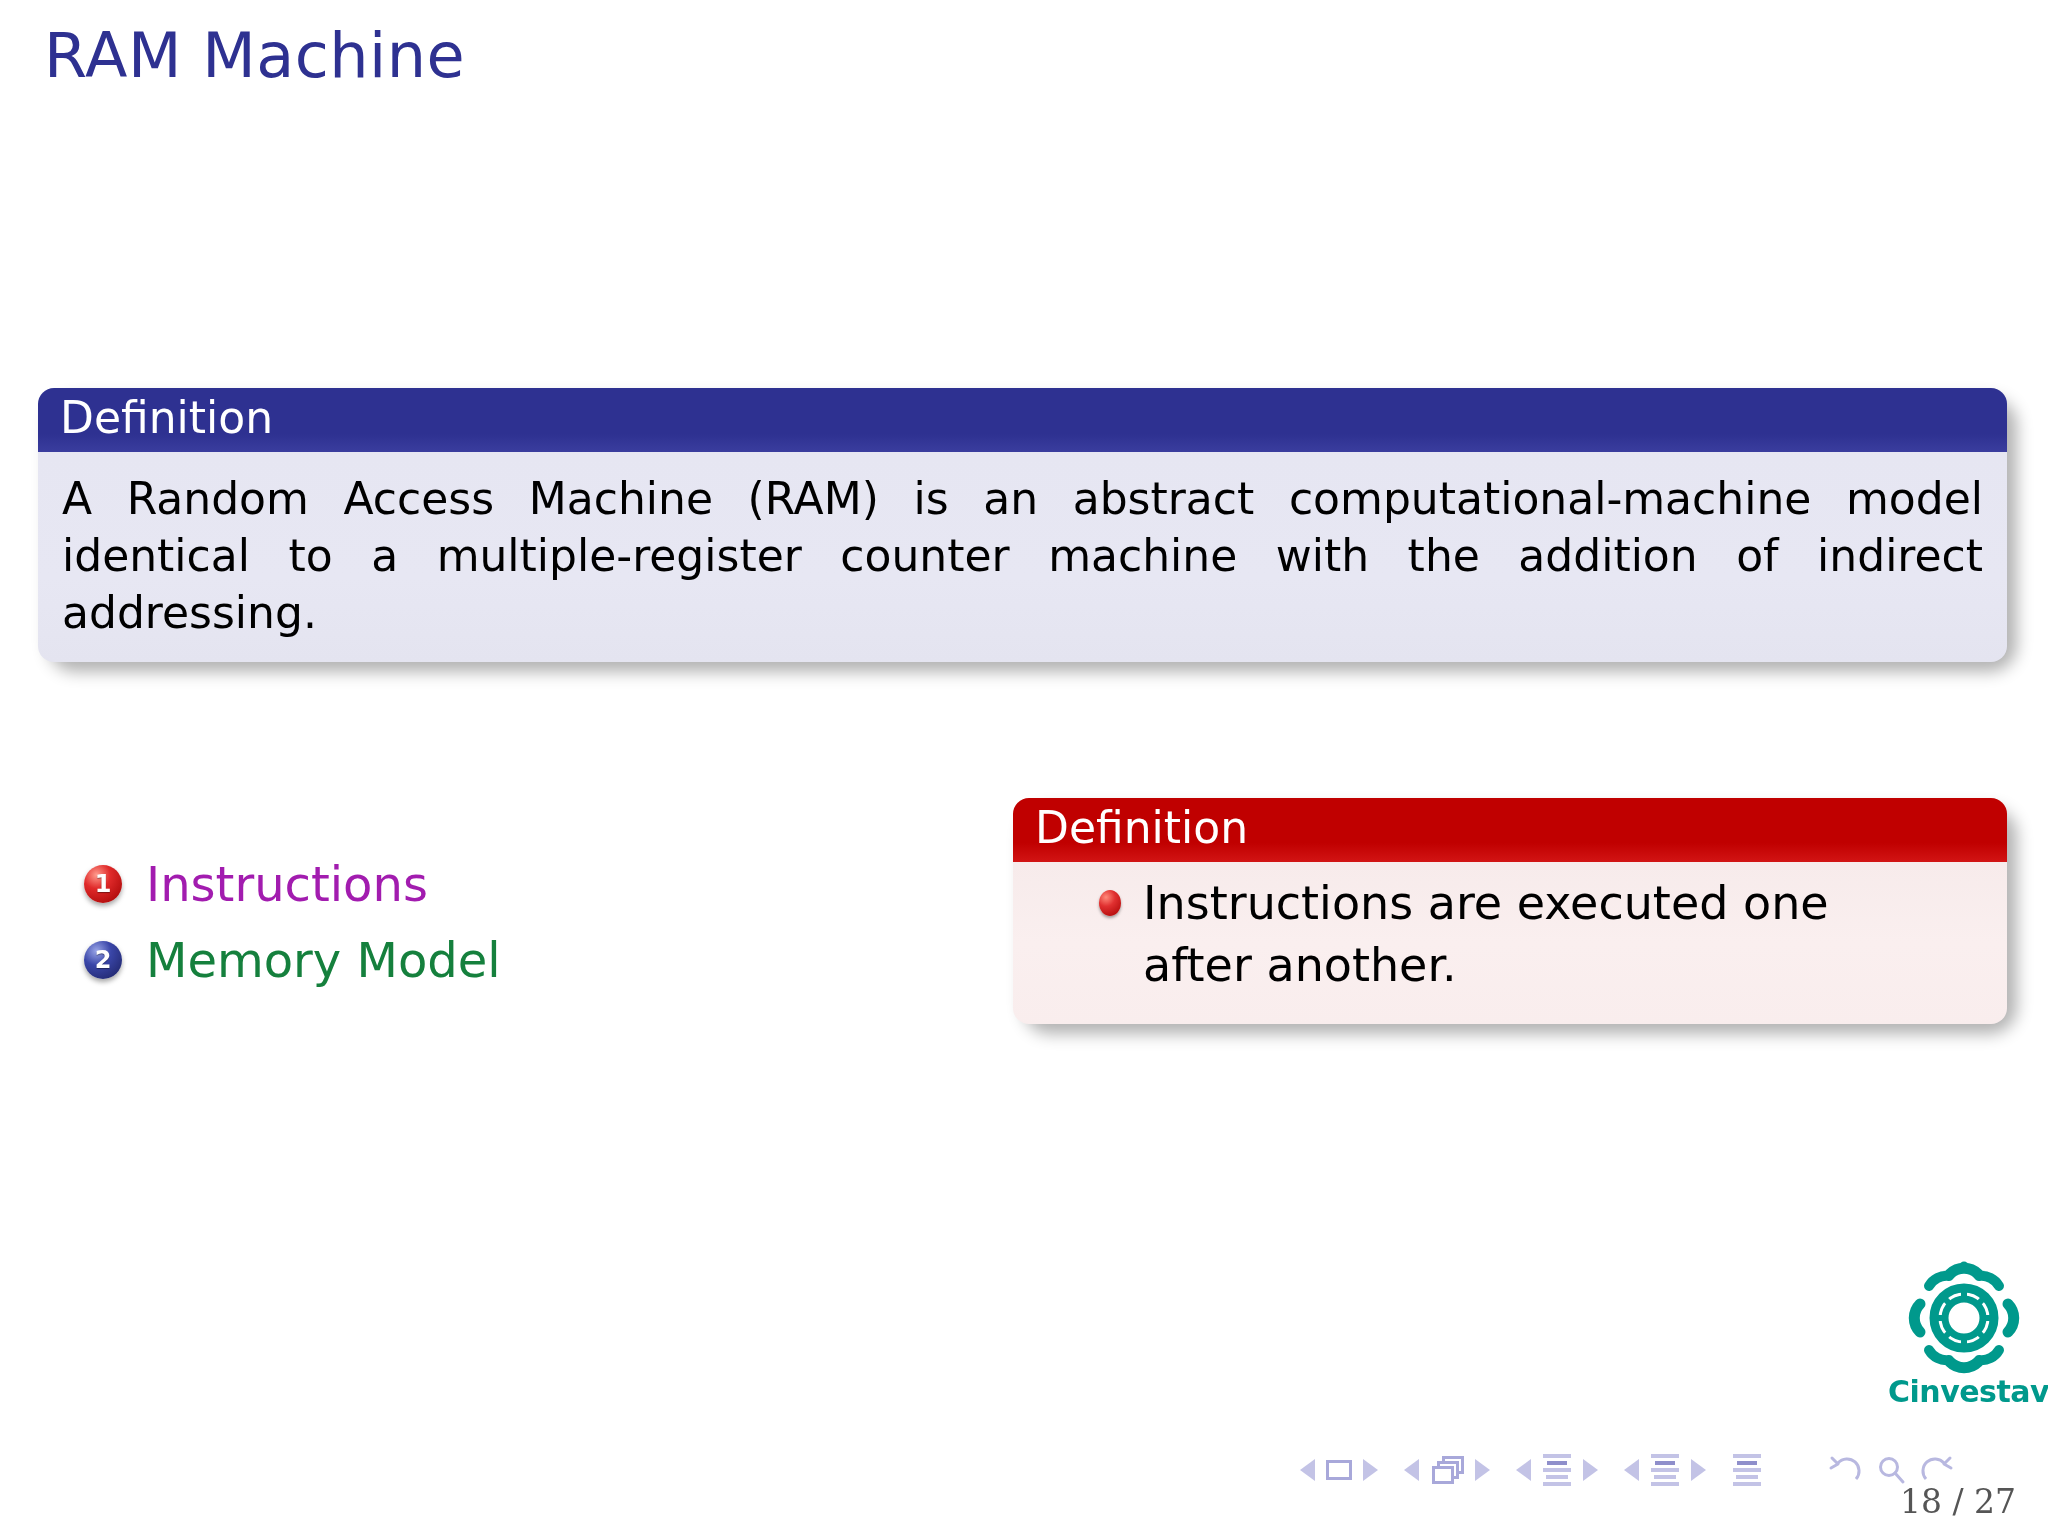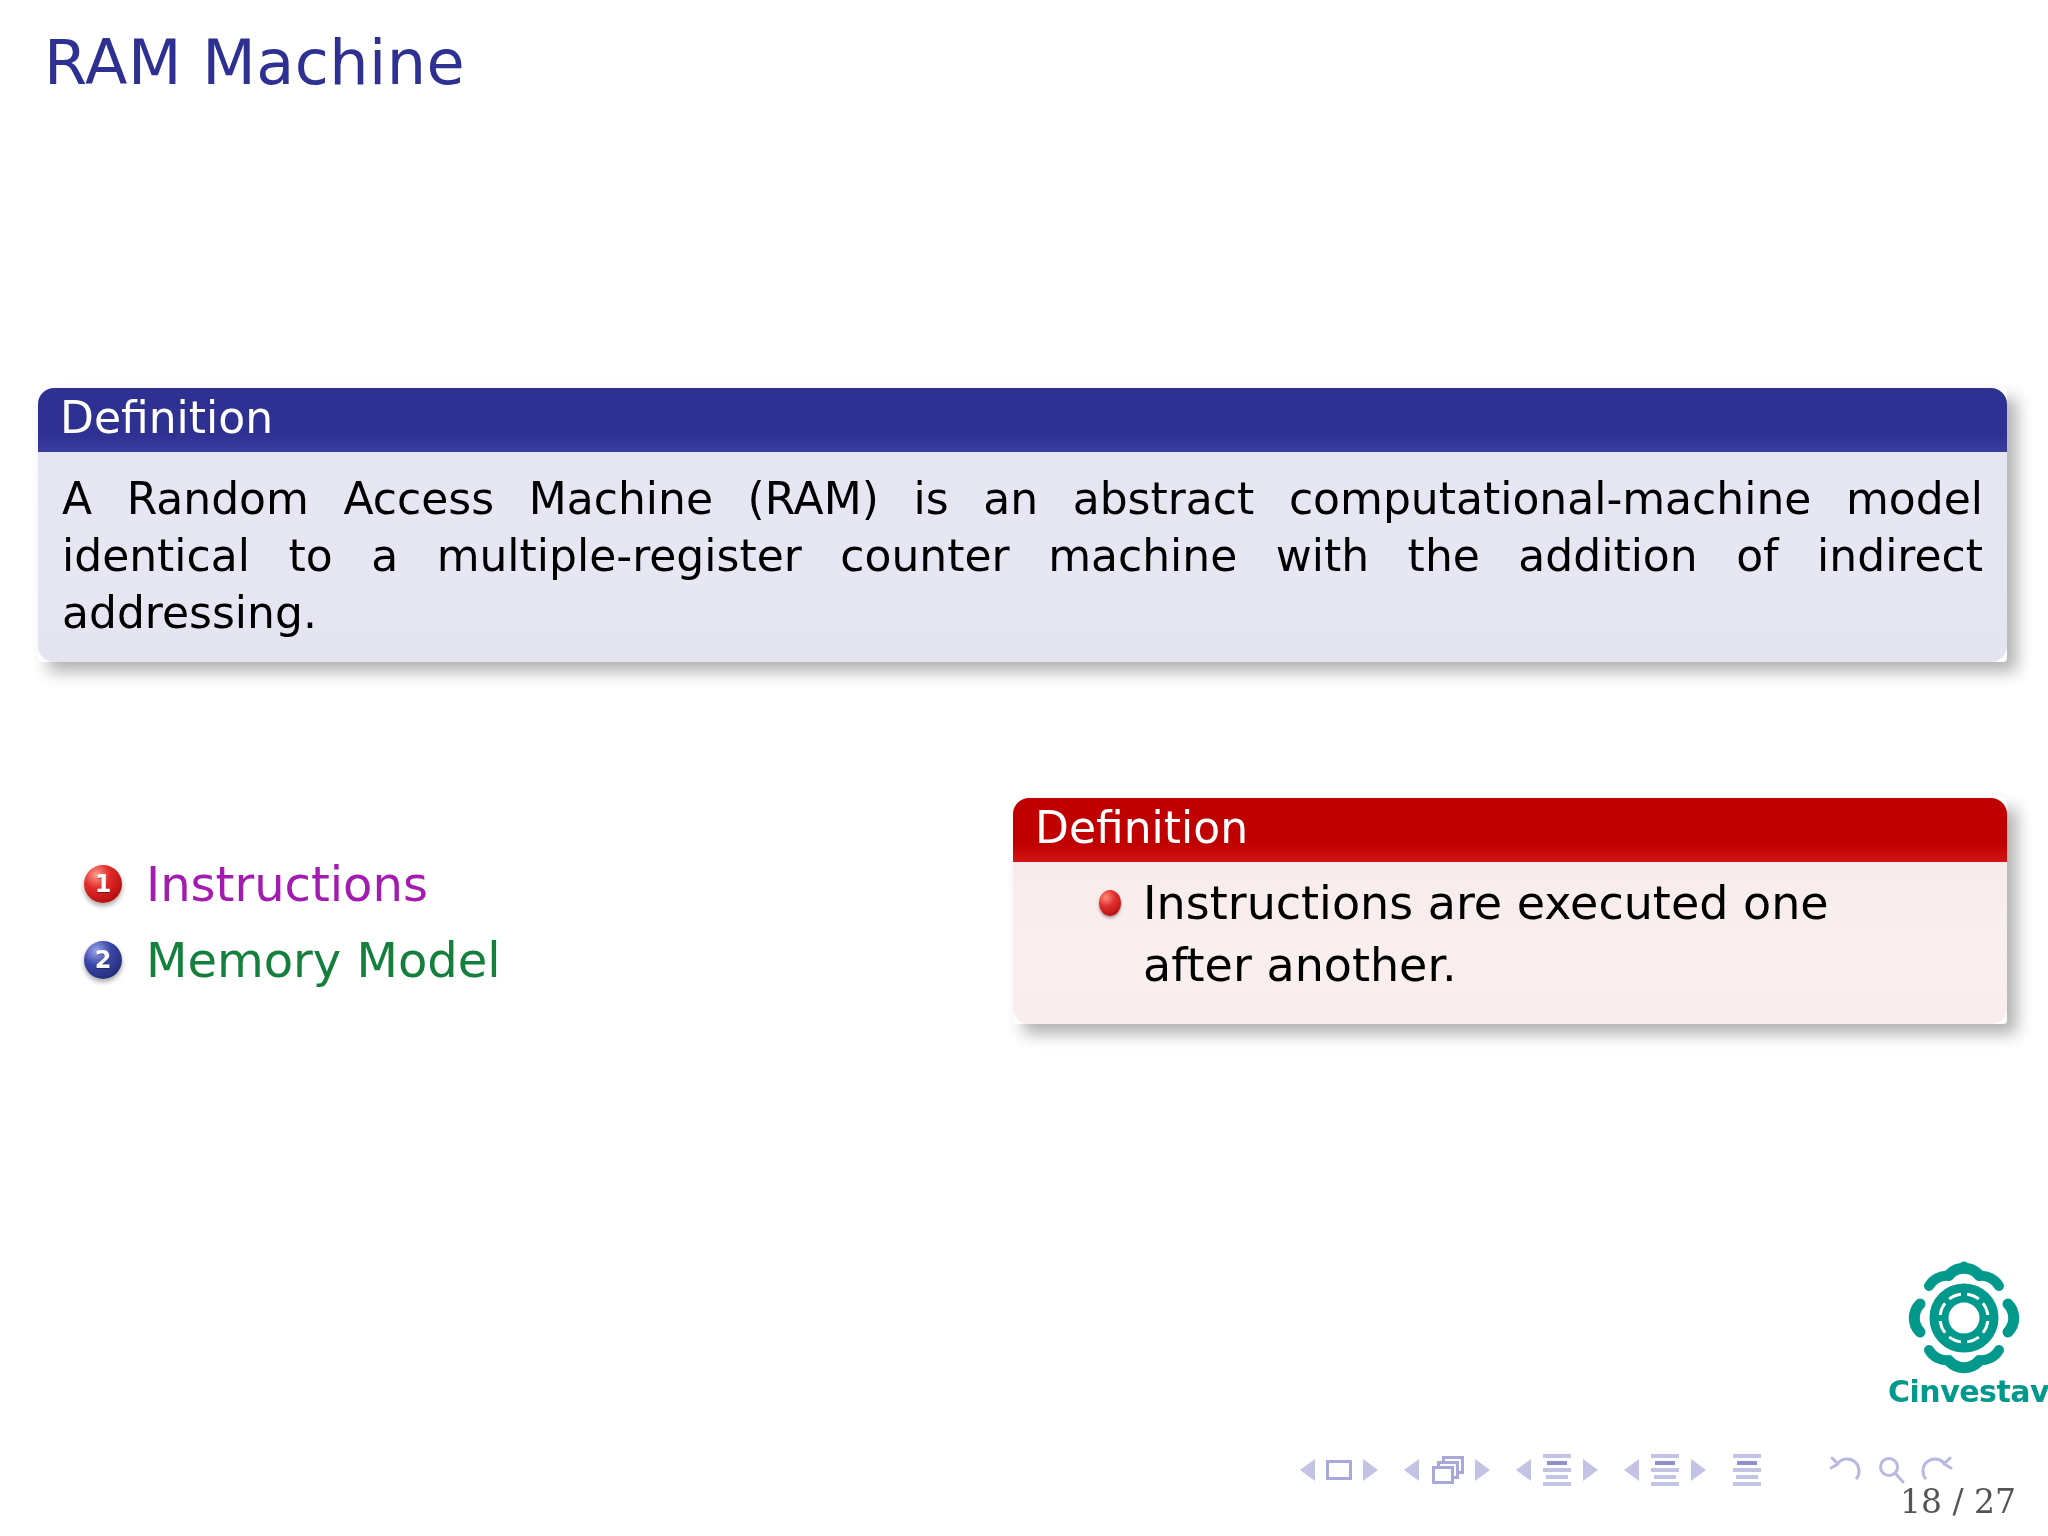--- a/index.html
+++ b/index.html
@@ -13,32 +13,32 @@
     position: relative;
     overflow: hidden;
     font-family: "DejaVu Sans", sans-serif;
     -webkit-font-smoothing: antialiased;
   }
 
   
   .slide-title {
     position: absolute;
     left: 44px;
-    top: 26px;
+    top: 19px;
     font-size: 62px;
     color: #2E3191;
     font-weight: 400;
     letter-spacing: 0.5px;
     white-space: nowrap;
   }
 
   
   .block {
     position: absolute;
-    border-radius: 4px;
+    border-radius: 27px;
     box-shadow: 10px 10px 16px rgba(0,0,0,0.30);
     overflow: visible;
   }
   .block-title {
     font-size: 44px;
     color: #ffffff;
     padding: 8px 22px 12px 22px;
     border-radius: 16px 16px 0 0;
     line-height: 1.0;
     font-weight: 400;

